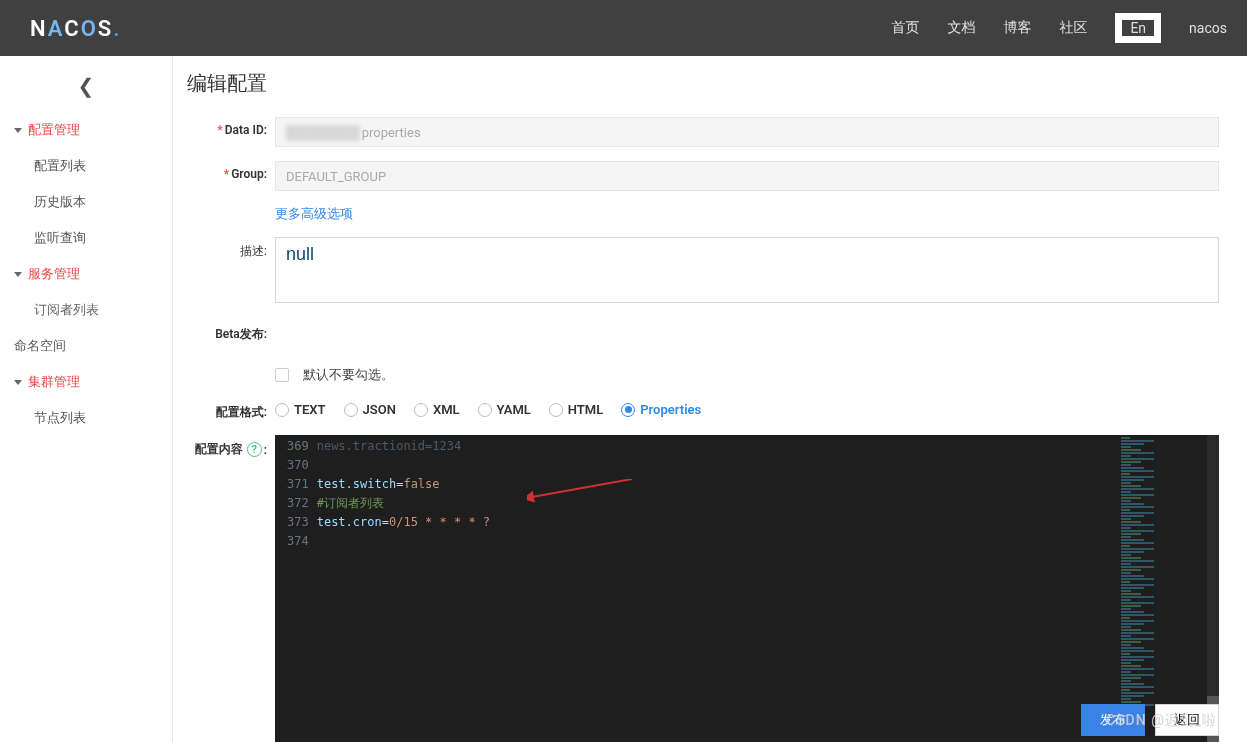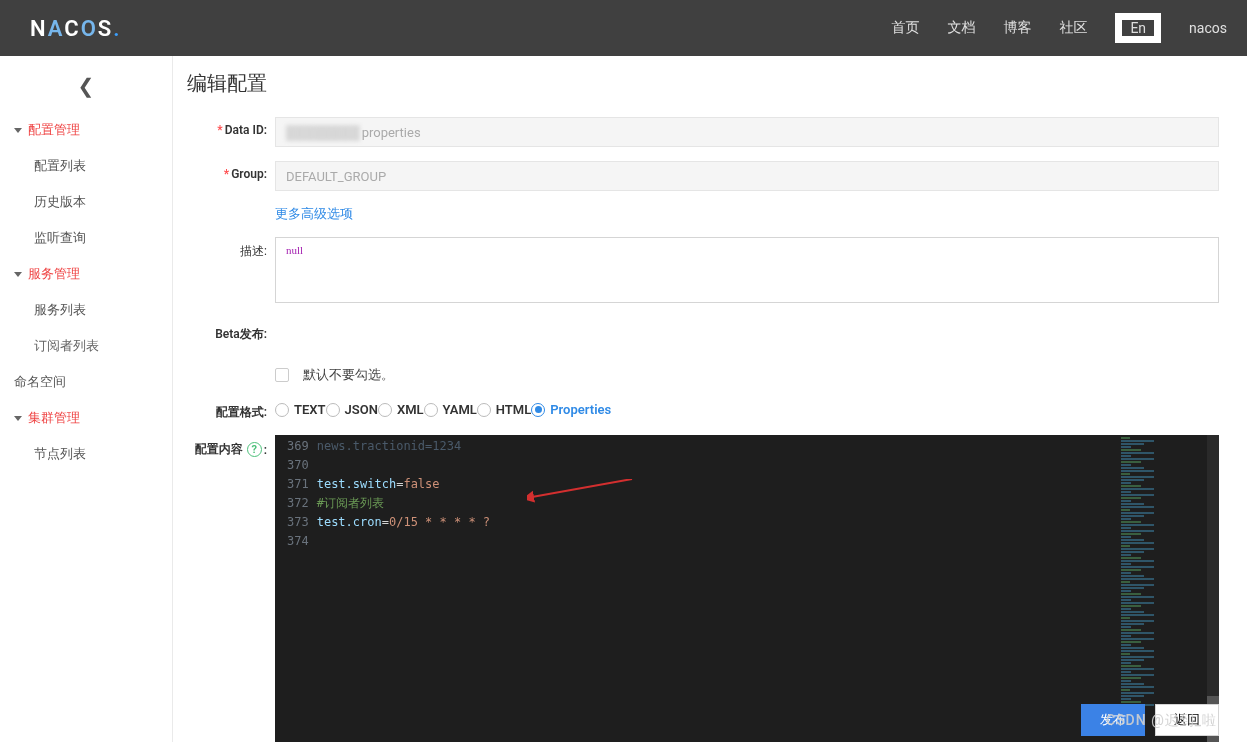--- a/index.html
+++ b/index.html
@@ -31,26 +31,26 @@
   .form-label { width: 80px; text-align: right; padding-top: 6px; margin-right: 8px; font-size: 12px; color: #333; }
   .form-label.bold { font-weight: 600; }
   .req { color: #ff4d4f; margin-right: 2px; }
   .form-field { flex: 1; }
 
   .readonly-input { background: #f5f5f5; border: 1px solid #e5e5e5; height: 30px; width: 100%; padding: 0 10px; color: #aaa; font-size: 13px; display: flex; align-items: center; }
   .readonly-input .ghost { filter: blur(2px); opacity: 0.4; margin-right: 2px; }
 
   .link-more { color: #2f8ae6; font-size: 13px; cursor: pointer; }
 
-  textarea.desc { width: 100%; height: 66px; border: 1px solid #d5d5d5; padding: 6px 10px; font-size: 11px; color: #a21caf; resize: none; font-family: Liberation Serif, serif; }
+  textarea.desc { width: 100%; height: 66px; border: 1px solid #d5d5d5; padding: 6px 10px; font-size: 18px; color: #0c4a6e; resize: none; font-family: Liberation Sans, sans-serif; }
 
   .checkbox-row { display: flex; align-items: center; gap: 14px; font-size: 13px; color: #444; padding-top: 4px; margin-top: 42px; }
   .chk { width: 14px; height: 14px; border: 1px solid #ccc; display: inline-block; border-radius: 2px; }
 
-  .radio-row { display: flex; align-items: flex-end; padding-top: 4px; }
+  .radio-row { display: flex; align-items: flex-end; gap: 18px; padding-top: 4px; }
   .radio-item { display: flex; align-items: center; gap: 5px; cursor: pointer; }
   .radio { width: 14px; height: 14px; border: 1px solid #bbb; border-radius: 50%; display: inline-flex; align-items: center; justify-content: center; }
   .radio.sel { border-color: #2f8ae6; }
   .radio.sel::after { content: ""; width: 7px; height: 7px; background: #2f8ae6; border-radius: 50%; }
   .radio-label { font-weight: 600; font-size: 13px; color: #333; }
   .radio-item.sel .radio-label { color: #2f8ae6; }
 
   .help-icon { width: 15px; height: 15px; border: 1.5px solid #4cc07a; color: #4cc07a; border-radius: 50%; display: inline-flex; align-items: center; justify-content: center; font-size: 11px; font-weight: 700; margin-left: 2px; }
 
   
@@ -107,21 +107,20 @@
         <span>配置管理</span>
       </div>
     <div class="side-item">配置列表</div>
     <div class="side-item">历史版本</div>
     <div class="side-item">监听查询</div>
 
     <div class="side-group">
         <span class="caret-down"></span>
         <span>服务管理</span>
       </div>
-    <div class="side-item">服务列表</div>
     <div class="side-item dim">订阅者列表</div>
 
     <div class="side-item" style="padding-left:14px;">命名空间</div>
 
     <div class="side-group">
         <span class="caret-down"></span>
         <span>集群管理</span>
       </div>
     <div class="side-item">节点列表</div>
   </div>

